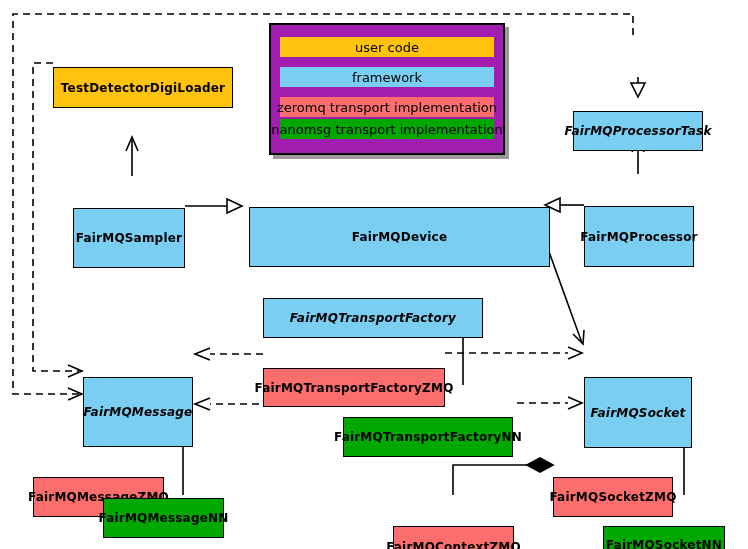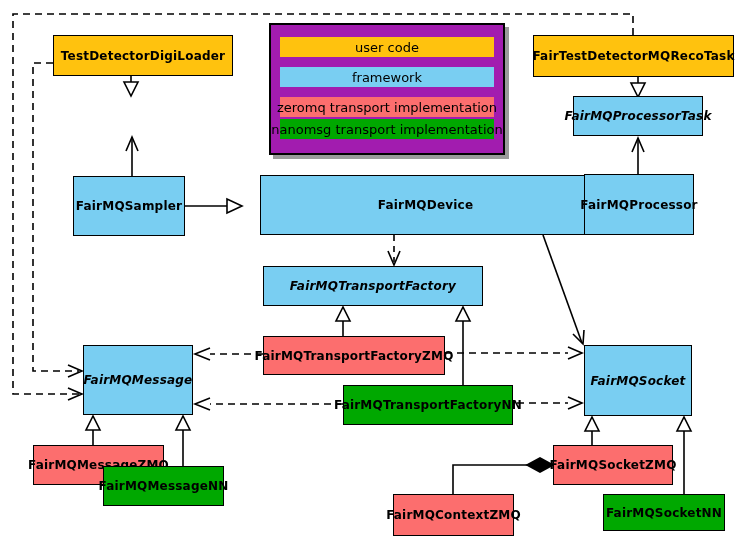--- a/index.html
+++ b/index.html
@@ -5,21 +5,21 @@
   html,body{margin:0;padding:0;background:#fff;}
   #stage{
     position:relative;width:748px;height:549px;background:#fff;overflow:hidden;
     font-family:"DejaVu Sans","Liberation Sans",sans-serif;
   }
   #wires{position:absolute;left:0;top:0;width:748px;height:549px;}
   .node{
     position:absolute;display:flex;align-items:center;justify-content:center;
     border:1.5px solid #000;box-sizing:border-box;
     font-size:12px;font-weight:bold;color:#000;white-space:nowrap;
-    text-align:center;letter-spacing:.2px;
+    text-align:center;letter-spacing:.2px;margin-top:32px;
   }
   .abstract{font-style:italic;}
   .user_code{background:var(--c-user_code);}
   .framework{background:var(--c-framework);}
   .zeromq{background:var(--c-zeromq);}
   .nanomsg{background:var(--c-nanomsg);}
   #legend{
     position:absolute;left:269px;top:23px;width:236px;height:132px;
     background:#a21caf;border:2px solid #000;box-sizing:border-box;
     box-shadow:4px 4px 0 #9a9a9a;
@@ -147,28 +147,27 @@
 
   <div id="legend">
     <div class="legend-item user_code" style="top:12px">user code</div>
     <div class="legend-item framework" style="top:42px">framework</div>
     <div class="legend-item zeromq" style="top:72px">zeromq transport implementation</div>
     <div class="legend-item nanomsg" style="top:94px">nanomsg transport implementation</div>
   </div>
 
   <div class="node user_code" style="left:53px;top:35px;width:180px;height:41px">TestDetectorDigiLoader</div>
 
-  <div class="node user_code" style="left:533px;top:35px;width:201px;height:42px">FairTestDetectorMQRecoTask</div>
 
 
-  <div class="node framework abstract" style="left:573px;top:96px;width:130px;height:40px">FairMQProcessorTask</div>
+  <div class="node framework abstract" style="left:573px;top:79px;width:130px;height:40px">FairMQProcessorTask</div>
 
   <div class="node framework" style="left:73px;top:176px;width:112px;height:60px">FairMQSampler</div>
 
-  <div class="node framework" style="left:260px;top:175px;width:331px;height:60px">FairMQDevice</div>
+  <div class="node framework" style="left:249px;top:175px;width:301px;height:60px">FairMQDevice</div>
 
   <div class="node framework" style="left:584px;top:174px;width:110px;height:61px">FairMQProcessor</div>
 
   <div class="node framework abstract" style="left:263px;top:266px;width:220px;height:40px">FairMQTransportFactory</div>
 
   <div class="node zeromq" style="left:263px;top:336px;width:182px;height:39px">FairMQTransportFactoryZMQ</div>
 
   <div class="node nanomsg" style="left:343px;top:385px;width:170px;height:40px">FairMQTransportFactoryNN</div>
 
   <div class="node framework abstract" style="left:83px;top:345px;width:110px;height:70px">FairMQMessage</div>

